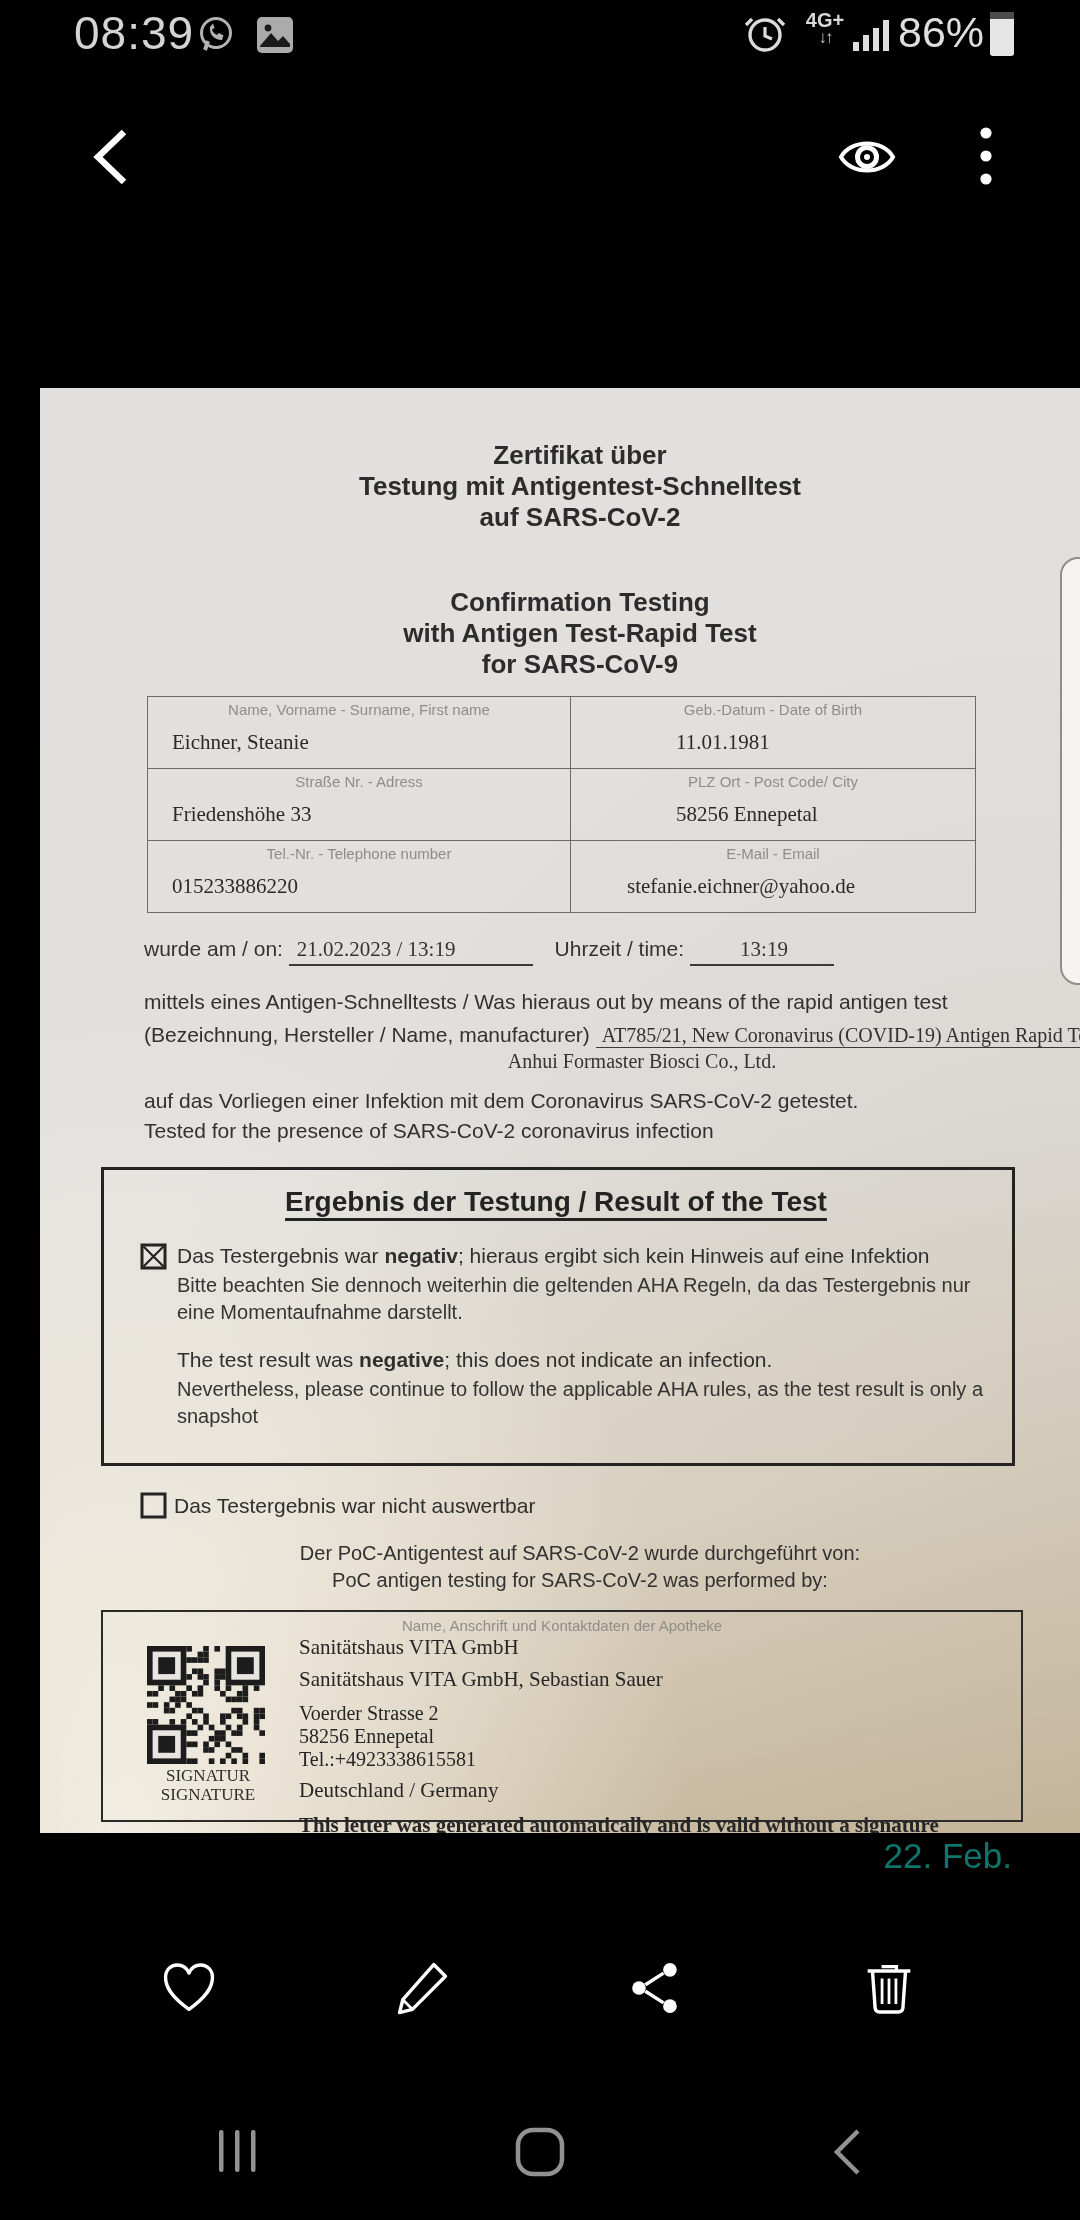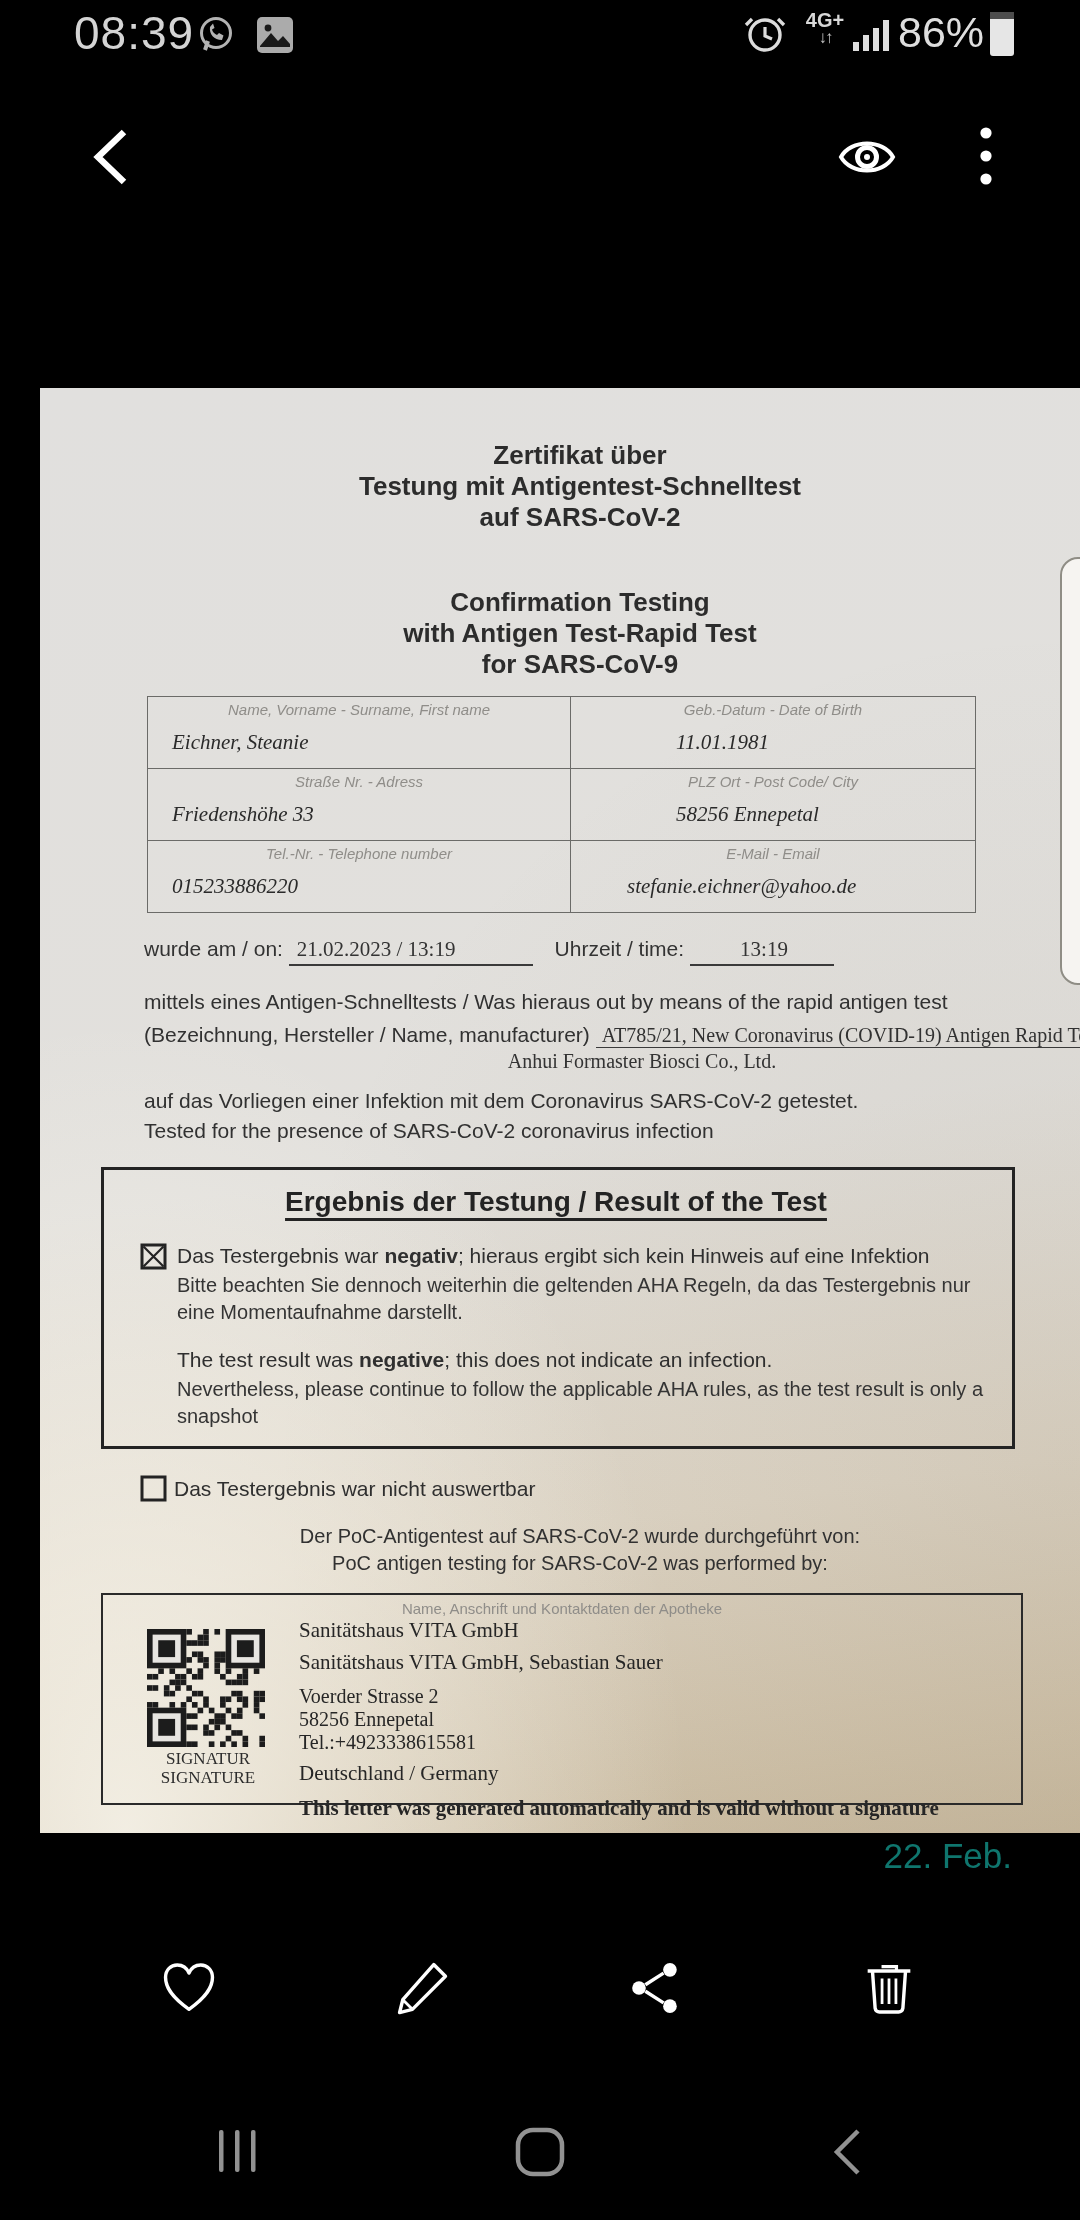--- a/index.html
+++ b/index.html
@@ -23,42 +23,42 @@
      color:#333;
      background:
        radial-gradient(ellipse at 8% 100%, rgba(250,248,240,.8), rgba(250,248,240,0) 40%),
        radial-gradient(ellipse at 95% 74%, rgba(110,100,84,.10), rgba(110,100,84,0) 55%),
        linear-gradient(172deg,#e1e0de 0%,#e2e0dc 52%,#ded5c5 76%,#cfc1a8 93%,#c7b89d 100%); margin-left: 40px;}
   .tblock{text-align:center;font-weight:bold;font-size:26px;line-height:31px;color:#2c2c2c;}
   #title-de{padding-top:52px;}
   #title-en{margin-top:54px;}
 
   table.info{border-collapse:collapse;margin:16px 0 0 107px;width:826px;table-layout:fixed;}
-  table.info td{border:1.5px solid #6b6b68;padding:0;vertical-align:top;height:71px;font-style:italic;}
+  table.info td{border:1.5px solid #6b6b68;padding:0;vertical-align:top;height:71px;}
   td.cl{width:422px;} td.cr{width:404px;}
   .cell-label{display:block;text-align:center;font-size:15px;color:#8f8d89;padding-top:4px;}
   .cell-value{display:block;font-family:"Liberation Serif",serif;font-size:21px;color:#2a2a2a;
               padding:12px 0 0 24px;}
   td.cr .cell-value{padding-left:105px;}
 
   #wurde-row{margin:24px 0 0 104px;font-size:21px;white-space:nowrap;}
   .uline{display:inline-block;border-bottom:2px solid #3a3a3a;font-family:"Liberation Serif",serif;
          font-size:21px;padding:0 4px 2px 8px;vertical-align:baseline;}
   #wurde-val{width:232px;} #time-val{width:132px;text-align:center;}
   .gap-lbl{margin-left:16px;}
 
   .para{margin:24px 0 0 104px;font-size:21px;color:#313131;}
   #bez-row{margin-top:9px;white-space:nowrap;}
   #manu-val{border-bottom:1.5px solid #3a3a3a;font-family:"Liberation Serif",serif;font-size:20px;
             padding:0 4px 1px 6px;}
   #manu-val2{margin:3px 0 0 392px;width:420px;text-align:center;
              font-family:"Liberation Serif",serif;font-size:20px;}
 
   #result-box{margin:24px 0 0 61px;width:914px;border:3px solid #232323;box-sizing:border-box;
-              padding:16px 40px 16px 36px;}
+              padding:16px 40px 33px 36px;}
   #rb-title{text-align:center;font-size:28px;font-weight:bold;color:#232323;
             text-decoration:underline;text-decoration-thickness:3px;text-underline-offset:7px;
             margin-bottom:24px;}
   .rb-item{position:relative;padding-left:37px;}
   .rb-check{position:absolute;left:0;top:1px;}
   .rb-line{font-size:21px;line-height:28px;color:#2f2f2f;}
   .rb-note{font-size:20px;line-height:27px;color:#343434;width:812px;margin-top:2px;}
   #rb-en{margin-top:20px;width:800px;}
 
   #noteval-row{position:relative;margin:28px 0 0 100px;padding-left:34px;font-size:21px;color:#2f2f2f;}

